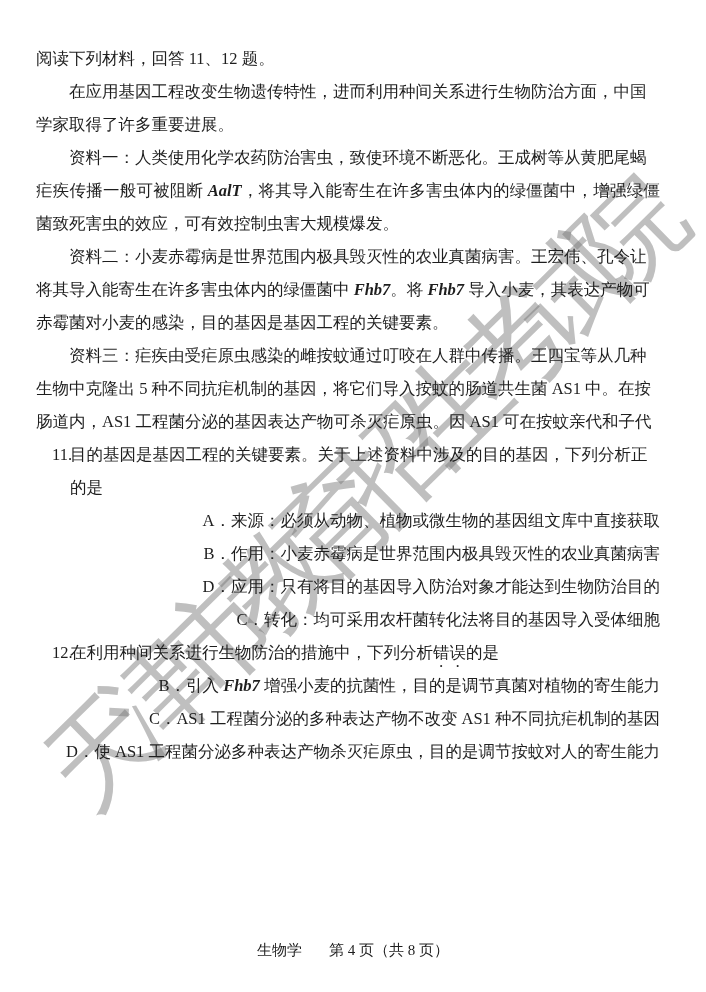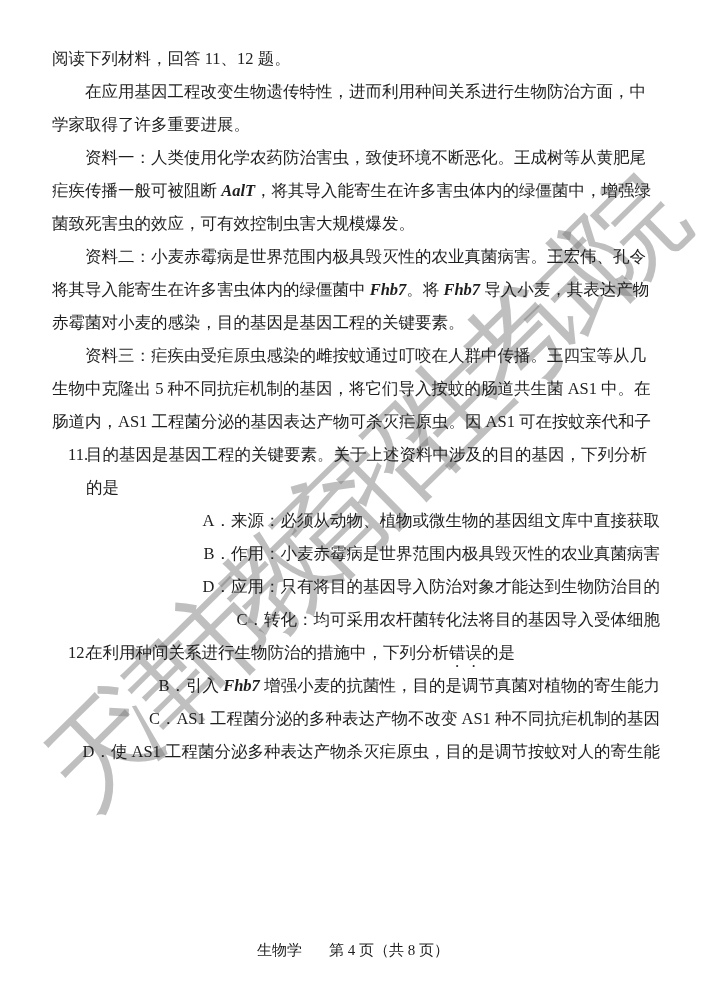--- a/index.html
+++ b/index.html
@@ -29,21 +29,20 @@
   .content {
     position: relative;
     z-index: 2;
     padding: 42px 46px 0 36px;
   }
   .line {
     font-size: 16.5px;
     line-height: 33px;
     height: 33px;
     overflow: hidden;
-    margin-left: 16px;
   }
   .ind { text-indent: 2em; }          
   .j   { text-align-last: justify; }  
   .qline { position: relative; padding-left: 34px; }
   .qnum  { position: absolute; left: 16px; top: 0; }
   .qcont { padding-left: 34px; }      
   .opt   { padding-left: 27px; text-align: right; }      
   .gene  { font-style: italic; font-weight: bold; }      
   .emph {                              
     -webkit-text-emphasis: filled dot #1e1e1e;

